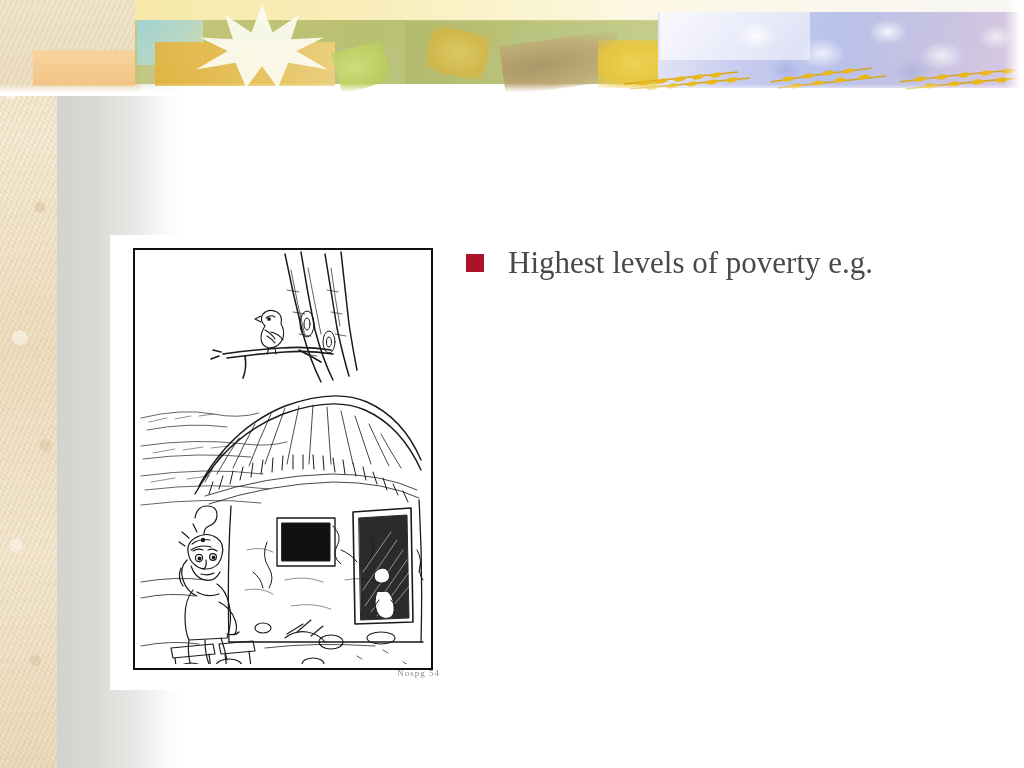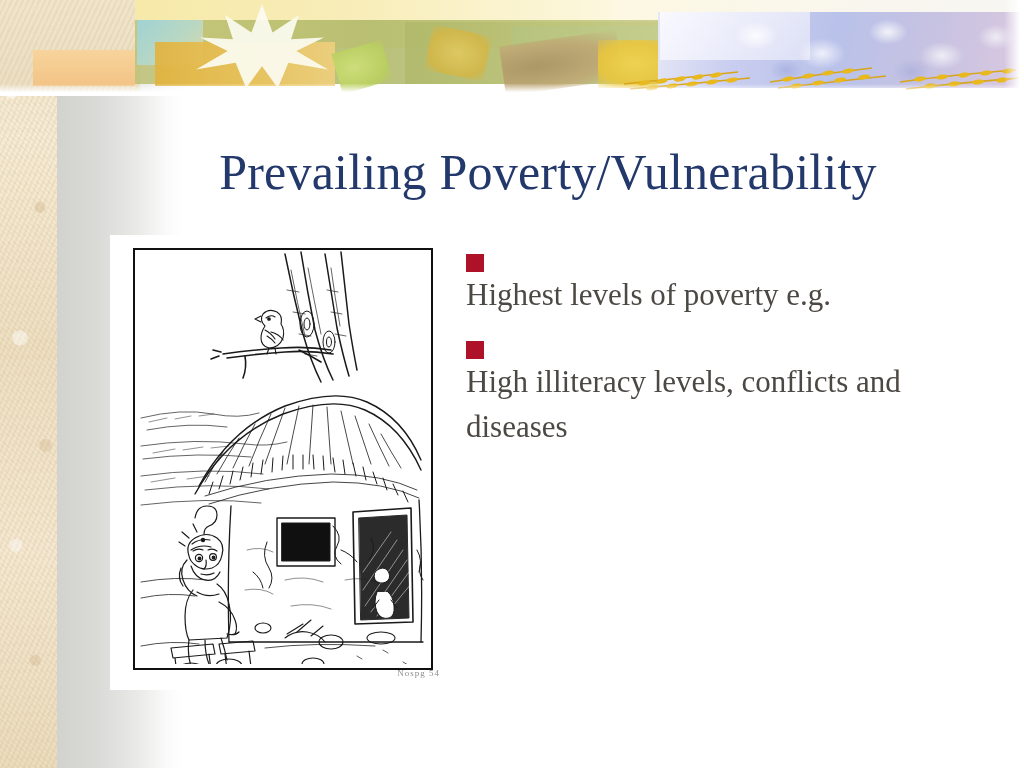--- a/index.html
+++ b/index.html
@@ -200,21 +200,20 @@
   
   .bullets {
     position:absolute;
     left:466px; top:240px;
     width:520px;
   }
   .bullet-row {
     display:flex;
     align-items:flex-start;
     margin-bottom:10px;
-    flex-direction:column;
   }
   .bullet-marker {
     flex:0 0 auto;
     width:18px; height:18px;
     background:#ad1228;
     margin-top:14px;
     margin-right:24px;
   }
   .bullet-text {
     flex:1 1 auto;
@@ -288,21 +287,20 @@
         <ellipse cx="334" cy="26" rx="6" ry="2.4" transform="rotate(-7 334 26)"></ellipse>
         <ellipse cx="358" cy="24" rx="6" ry="2.4" transform="rotate(-7 358 24)"></ellipse>
         <ellipse cx="382" cy="22" rx="6" ry="2.4" transform="rotate(-7 382 22)"></ellipse>
       </g>
     </svg>
 
     <div class="bn-bottom-white"></div>
     <div class="bn-right-white"></div>
   </div>
 
-  <div class="title">Prevailing Poverty/Vulnerability</div>
 
   <div class="pic-card"></div>
   <div class="pic-frame">
     <svg width="292" height="414" viewBox="0 0 292 414">
       <rect x="0" y="0" width="292" height="414" fill="#ffffff"></rect>
       <g stroke="#1a1a1a" fill="none" stroke-linecap="round" stroke-linejoin="round">
 
         <g stroke-width="0.9" opacity="0.75">
           <path d="M6 168 Q46 158 78 164 Q104 169 124 163"></path>
           <path d="M12 180 Q54 172 92 177"></path>
@@ -515,19 +513,15 @@
   <div class="pic-caption">
     <span>Nos</span>
     <span>pg 54</span>
   </div>
 
   <div class="bullets">
     <div class="bullet-row">
       <span class="bullet-marker"></span>
       <span class="bullet-text">Highest levels of poverty e.g.</span>
     </div>
-    <div class="bullet-row">
-      <span class="bullet-marker"></span>
-      <span class="bullet-text">High illiteracy levels, conflicts and diseases</span>
-    </div>
   </div>
 
 </div>
 
 </body></html>

